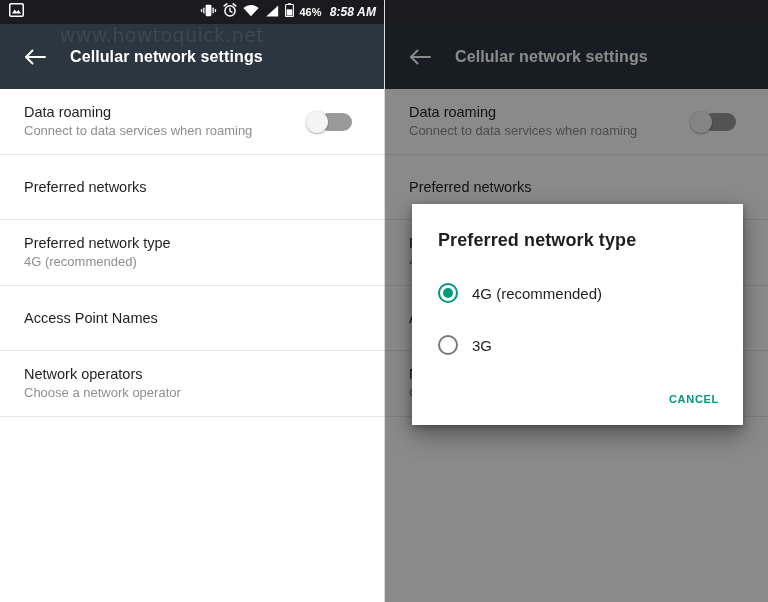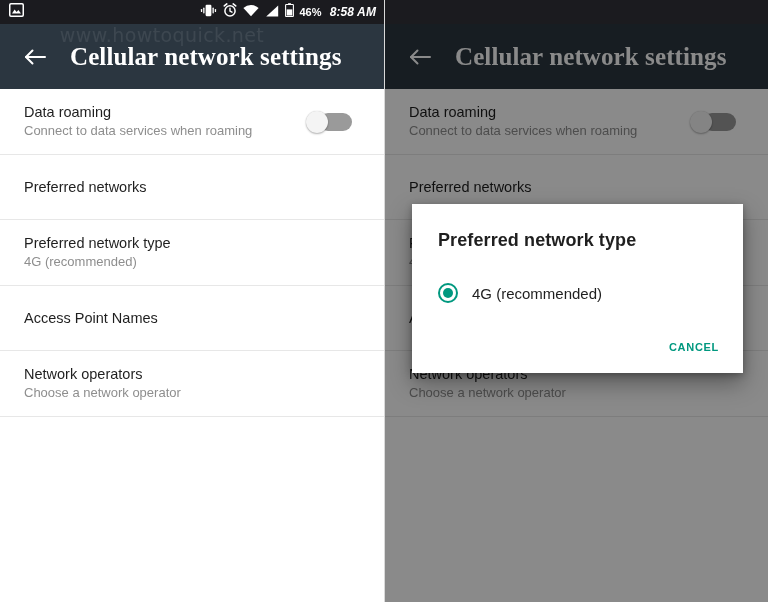--- a/index.html
+++ b/index.html
@@ -74,26 +74,25 @@
     width: 26px;
     height: 26px;
     flex: 0 0 auto;
     display: flex;
     align-items: center;
     justify-content: center;
     cursor: pointer;
   }
   .toolbar-title {
     color: #ffffff;
-    font-size: 25px;
+    font-size: 16px;
     font-weight: bold;
     margin-left: 22px;
     letter-spacing: .1px;
     white-space: nowrap;
-    font-family: Liberation Serif, serif;
   }
   .watermark {
     position: absolute;
     left: 0;
     right: 0;
     top: 24px;
     height: 22px;
     text-align: center;
     color: rgba(255,255,255,0.085);
     font-size: 19px;
@@ -463,20 +462,24 @@
     <div class="scrim-statusbar-guard"></div>
 
     <div class="dialog">
       <div class="dialog-title">Preferred network type</div>
 
       <div class="radio-row">
         <span class="radio checked"></span>
         <span class="radio-label">4G (recommended)</span>
       </div>
 
+      <div class="radio-row">
+        <span class="radio"></span>
+        <span class="radio-label">3G</span>
+      </div>
 
 
       <div class="dialog-actions">
         <button class="dialog-btn">CANCEL</button>
       </div>
     </div>
 
   </div>
 
 </div>

